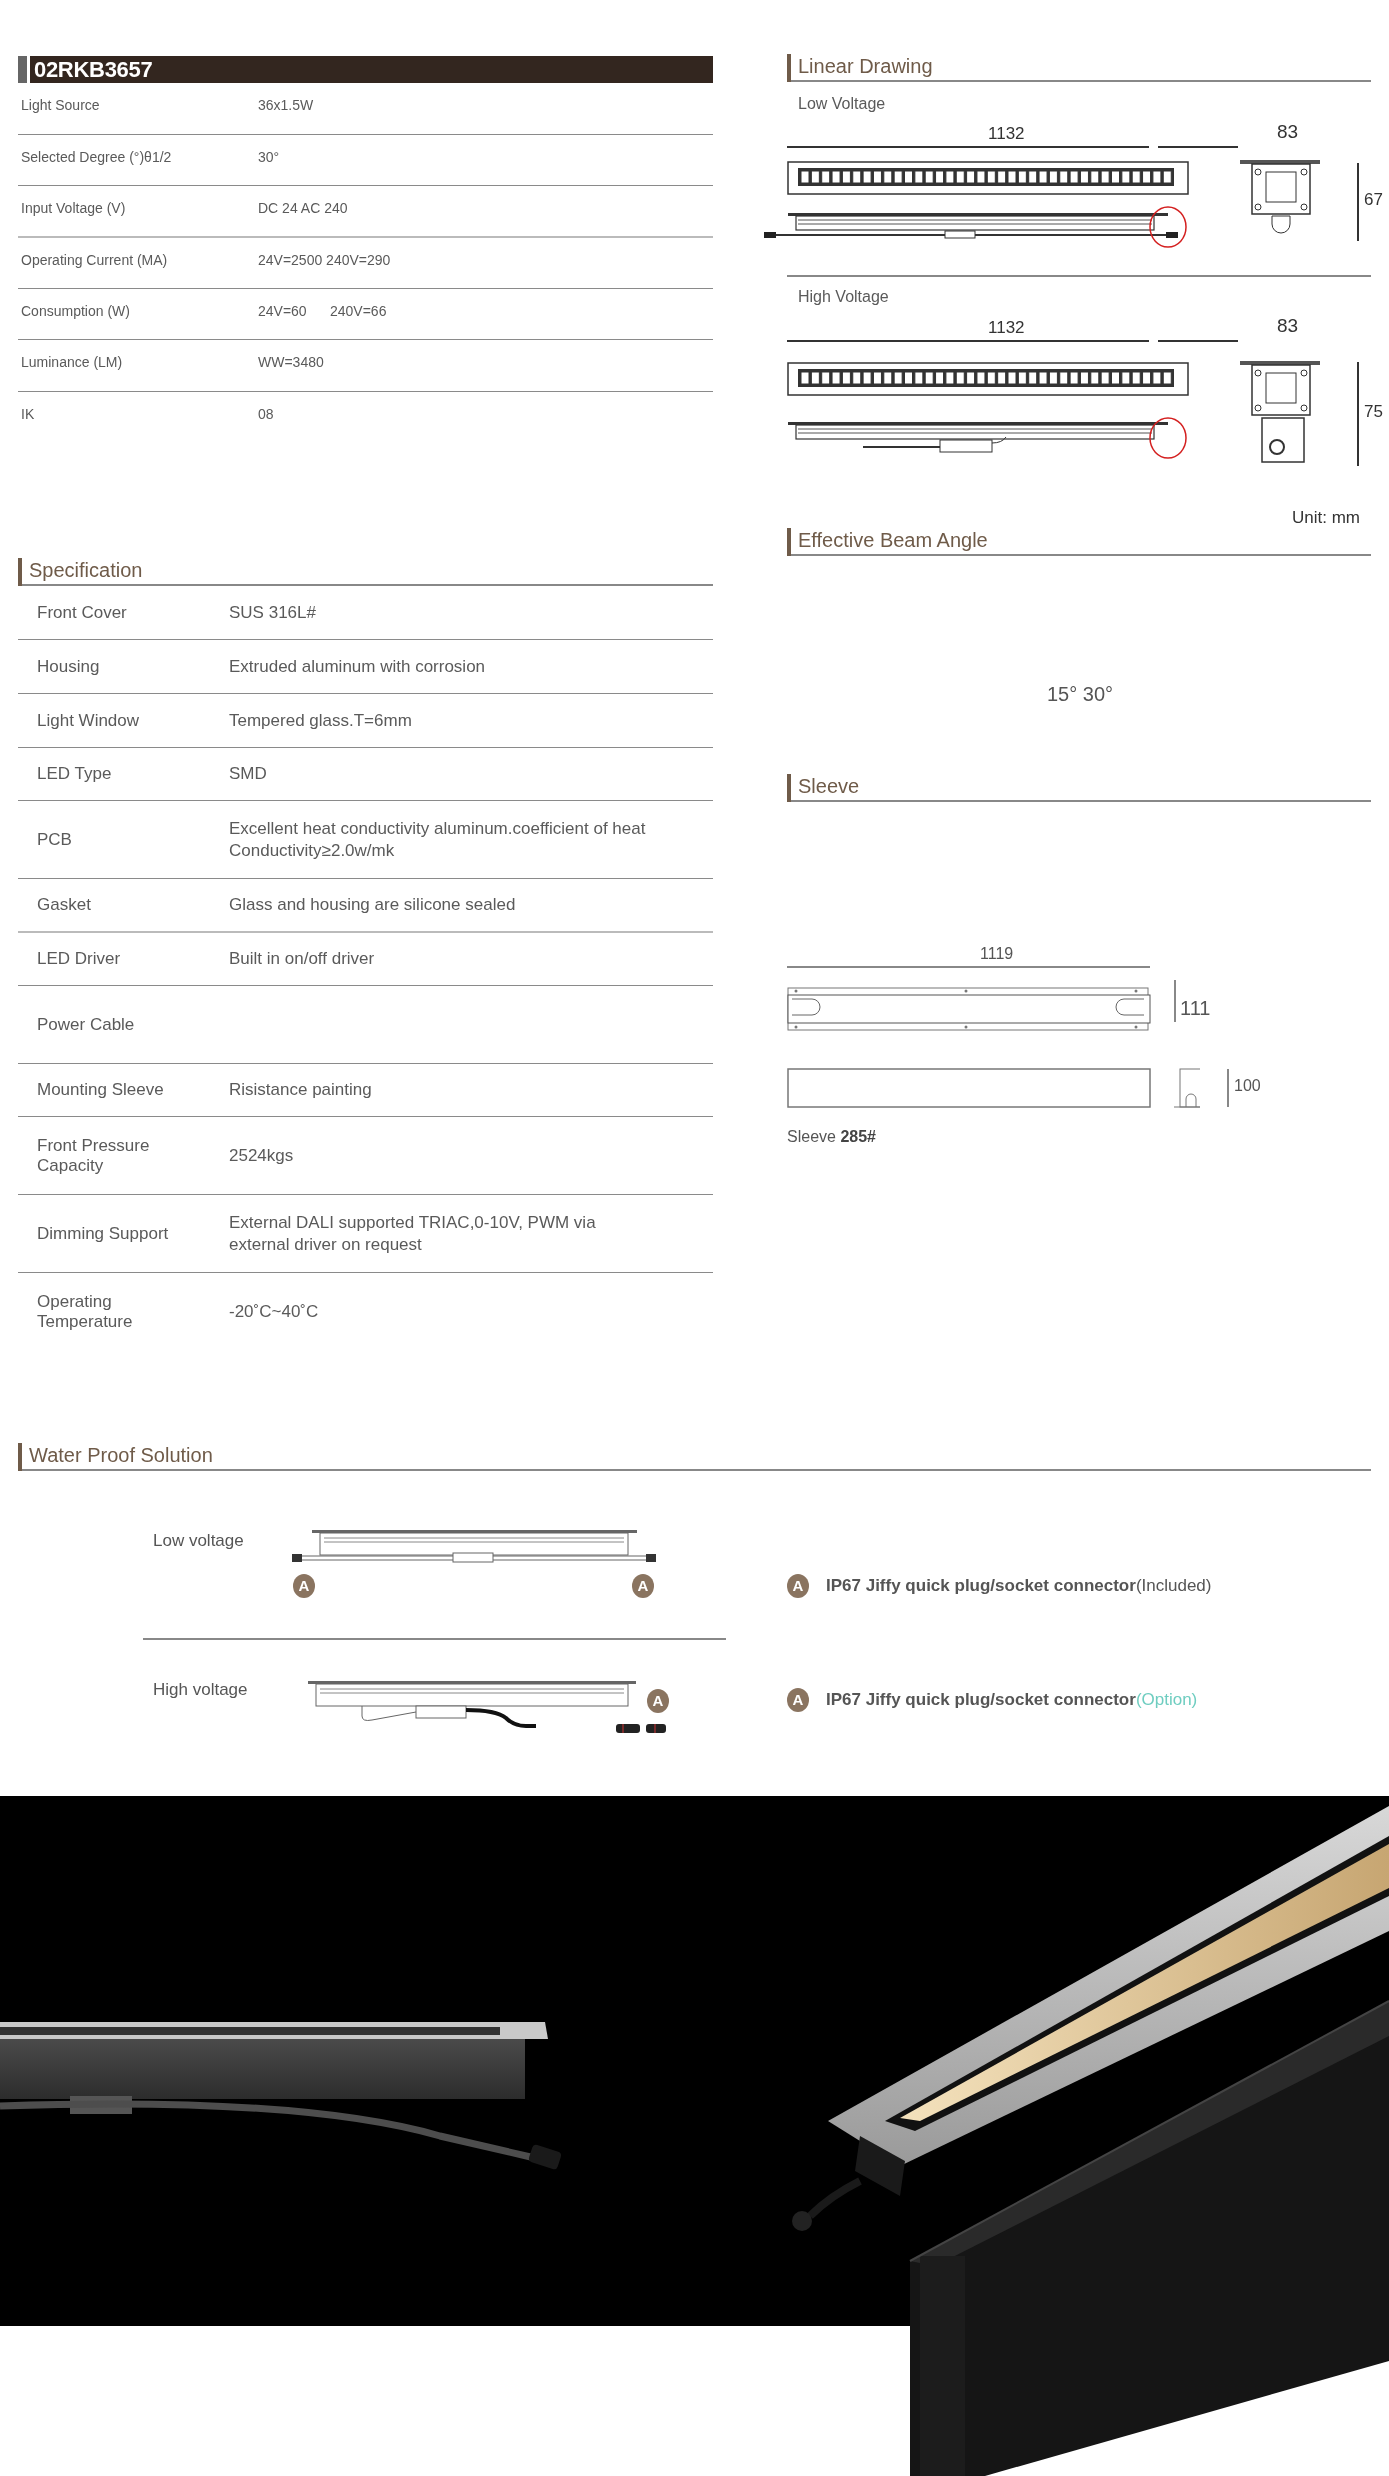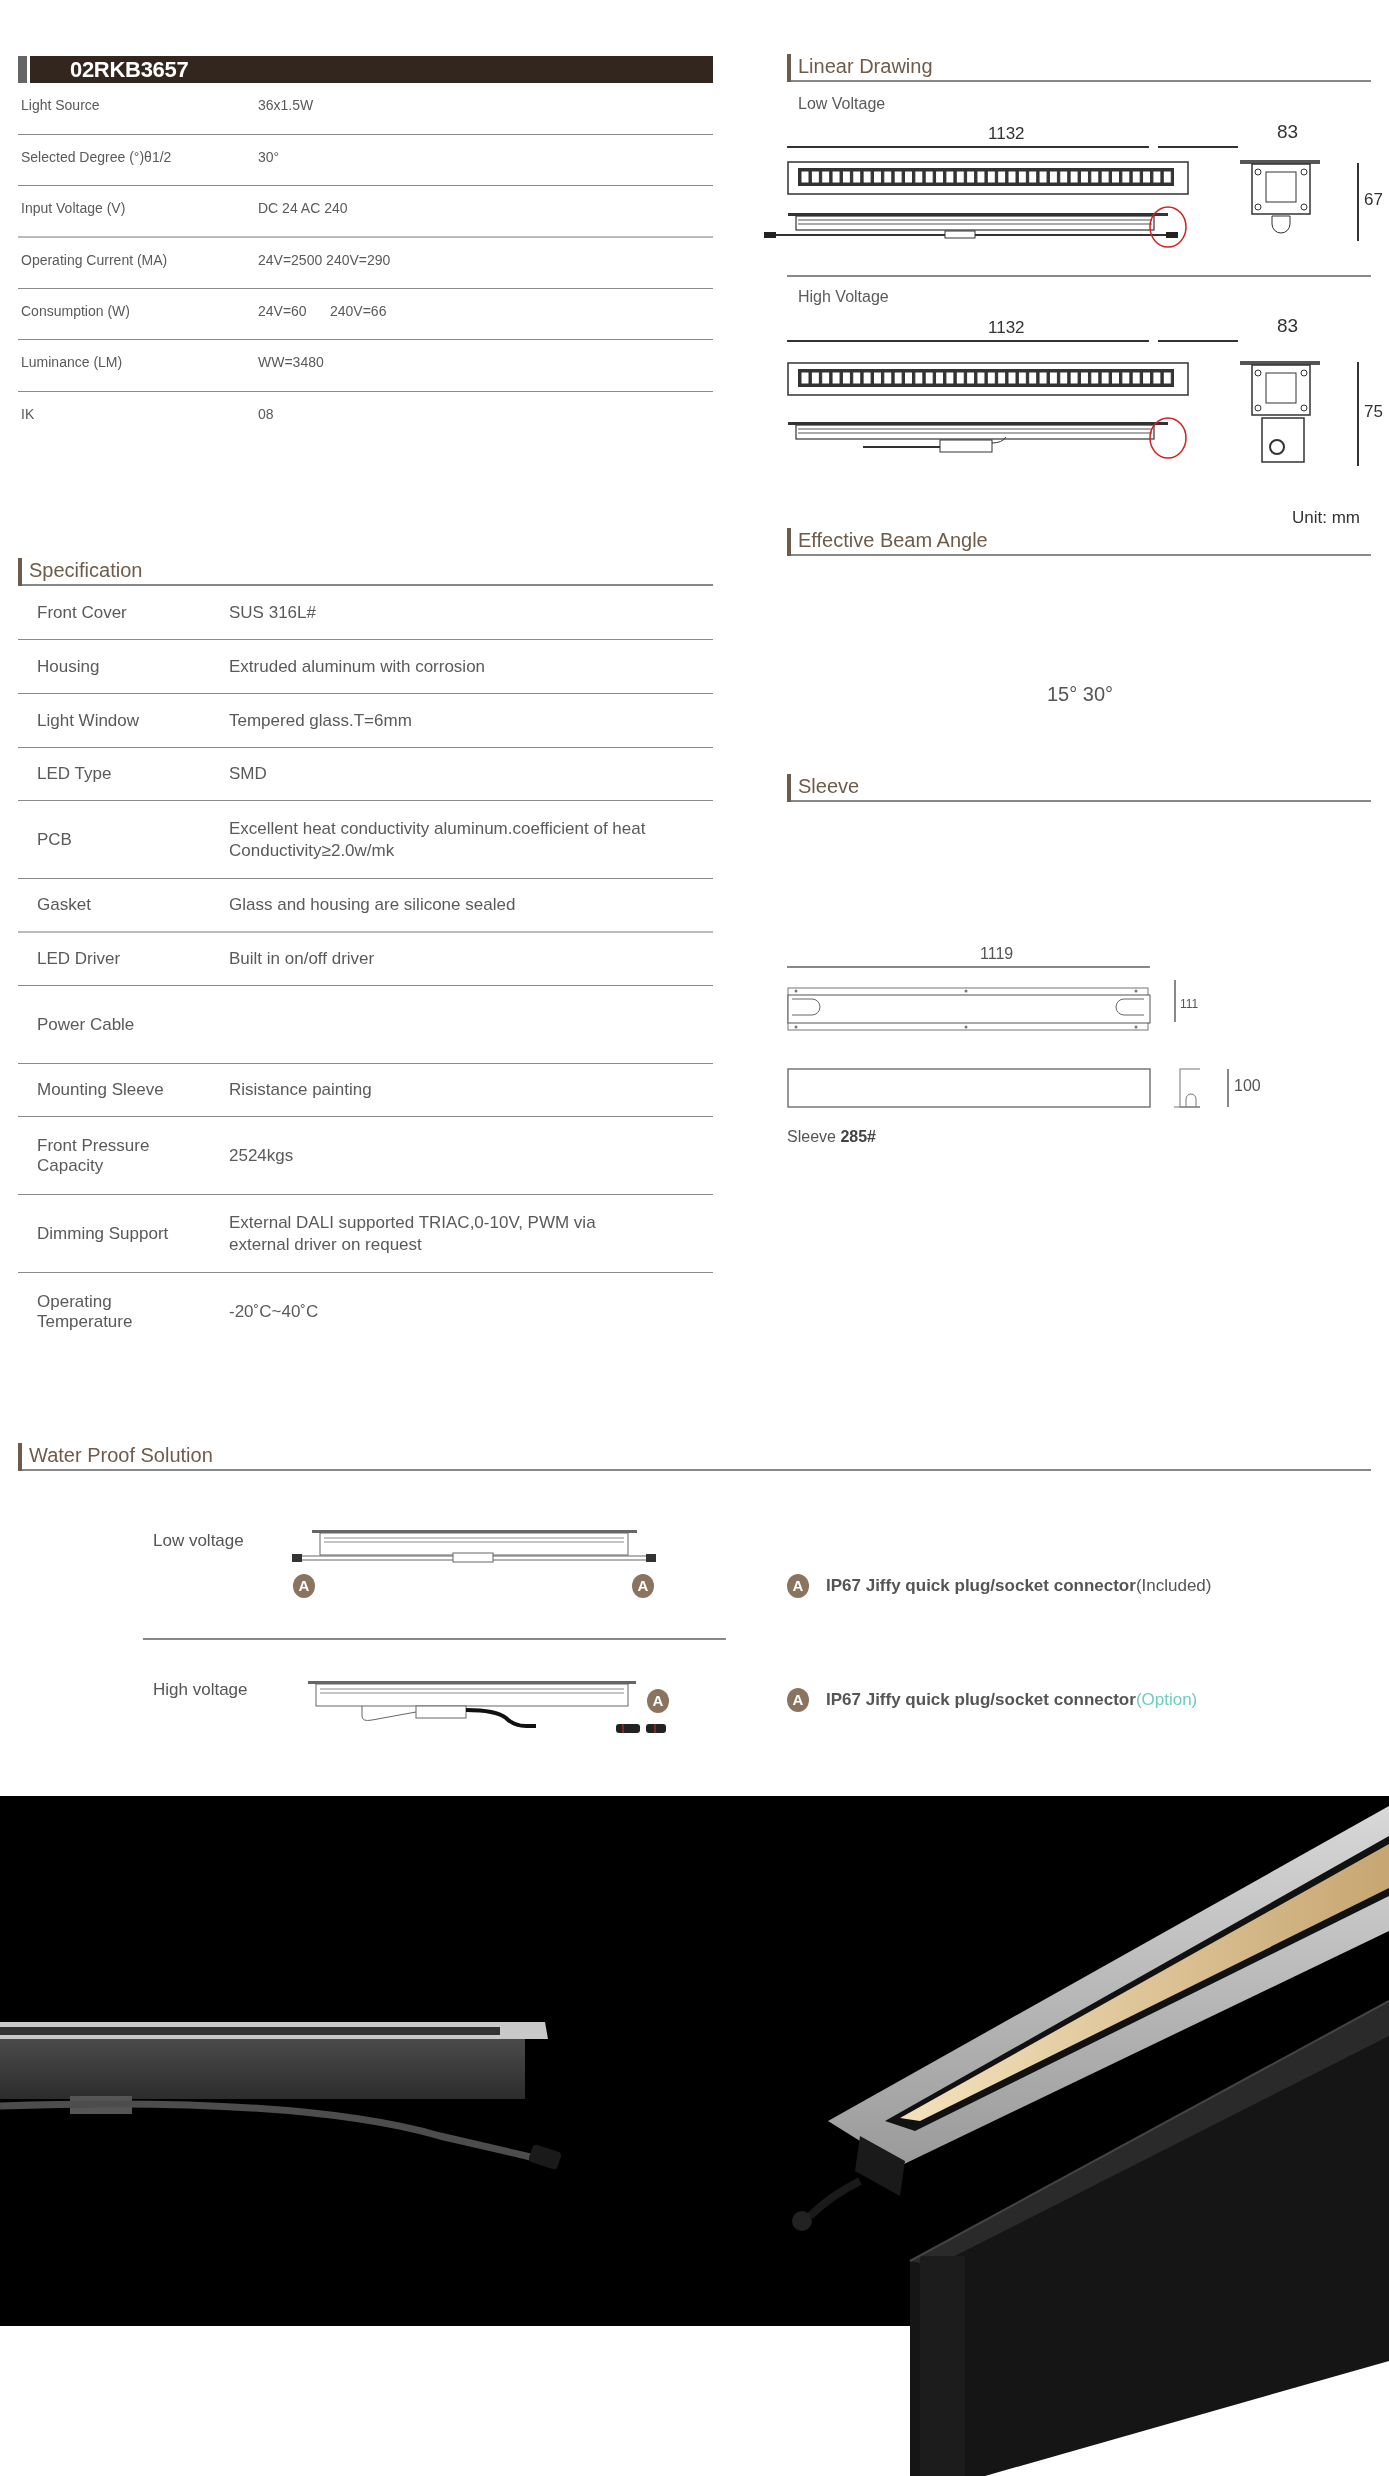--- a/index.html
+++ b/index.html
@@ -3,21 +3,21 @@
 <meta charset="utf-8">
 <style>
   * { box-sizing: border-box; margin: 0; padding: 0; }
   body { width: 1389px; height: 2476px; background: #fff; font-family: "Liberation Sans", sans-serif; color: #555; position: relative; overflow: hidden; }
   .abs { position: absolute; }
 
   
   .title-bar { left: 18px; top: 56px; width: 695px; height: 27px; background: #33261f; }
   .title-bar .accent { position: absolute; left: 0; top: 0; width: 9px; height: 27px; background: #666; }
   .title-bar .accent2 { position: absolute; left: 9px; top: 0; width: 3px; height: 27px; background: #fff; }
-  .title-bar span { position: absolute; left: 16px; top: 1px; color: #fff; font-weight: bold; font-size: 22px; letter-spacing: -0.3px; margin-left: 36px; }
+  .title-bar span { position: absolute; left: 16px; top: 1px; color: #fff; font-weight: bold; font-size: 22px; letter-spacing: -0.3px; }
 
   
   .kv-row { position: absolute; left: 18px; width: 695px; border-bottom: 1.5px solid #8a8a8a; font-size: 14px; color: #5a5a5a; }
   .kv-row .k { position: absolute; left: 3px; }
   .kv-row .v { position: absolute; left: 240px; }
 
   .spec-row { position: absolute; left: 18px; width: 695px; border-bottom: 1.5px solid #8a8a8a; font-size: 17px; color: #5a5a5a; display: flex; align-items: center; }
   .spec-row .k { position: absolute; left: 19px; line-height: 20px; }
   .spec-row .v { position: absolute; left: 211px; line-height: 22px; }
 
@@ -314,21 +314,21 @@
   <g>
     <rect x="8" y="89" width="362" height="38" fill="#fff" stroke="#777" stroke-width="1.5"></rect>
   </g>
   <g>
     <rect x="400" y="89" width="22" height="38" fill="#fff" stroke="#777"></rect>
     <path d="M406 127 v-8 a5 5 0 0 1 10 0 v8" fill="none" stroke="#777"></path>
     <line x1="394" y1="127" x2="430" y2="127" stroke="#777"></line>
   </g>
 </svg>
 <div class="abs" style="left:1174px;top:980px;width:1.5px;height:42px;background:#888"></div>
-<span class="abs" style="left:1180px;top:997px;font-size:12px;color:#555">111</span>
+<span class="abs" style="left:1180px;top:997px;font-size:20px;color:#555">111</span>
 <div class="abs" style="left:1227px;top:1069px;width:1.5px;height:38px;background:#888"></div>
 <span class="abs" style="left:1234px;top:1077px;font-size:16px;color:#555">100</span>
 <span class="abs" style="left:787px;top:1128px;font-size:16px;color:#555"><span style="white-space:pre">Sleeve </span><b style="color:#444">285#</b></span>
 
 <div class="sec-h" style="left:18px;top:1441px;width:1353px;">
   <div class="bar"></div>
   <span>Water Proof Solution</span>
 </div>
 
 <span class="abs" style="left:153px;top:1531px;font-size:17px;color:#555">Low voltage</span>

